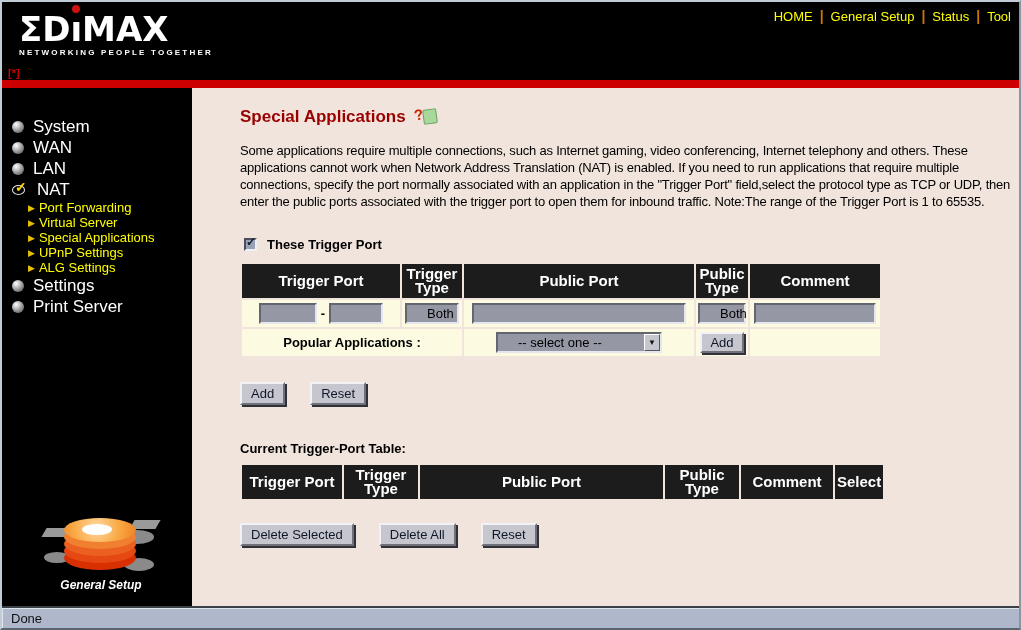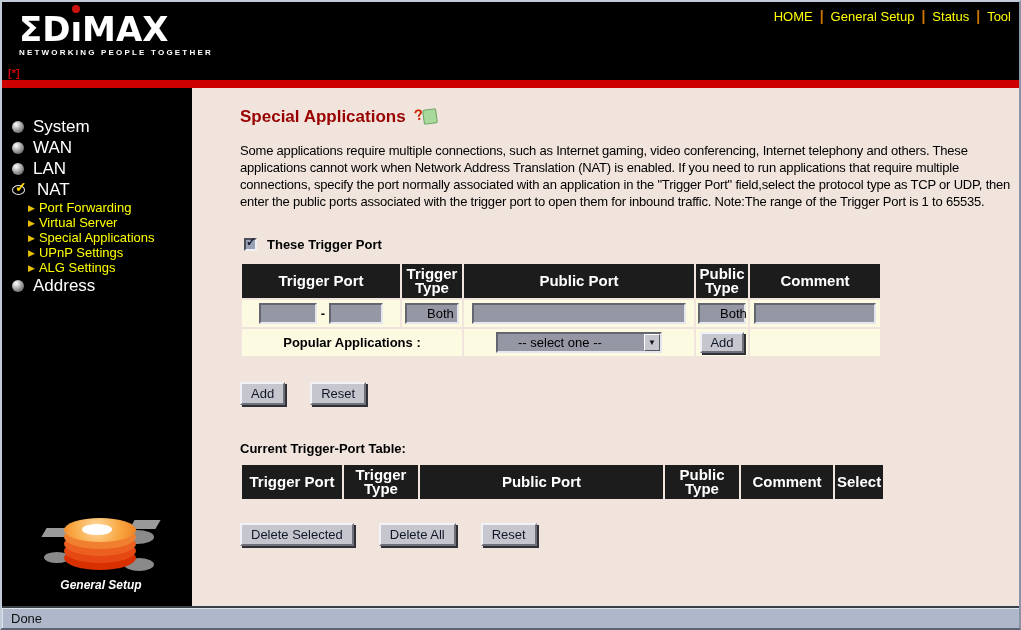--- a/index.html
+++ b/index.html
@@ -153,21 +153,25 @@
       <div class="nav-sub">
         <span class="tri">▶</span>
         <span>UPnP Settings</span>
       </div>
       <div class="nav-sub">
         <span class="tri">▶</span>
         <span>ALG Settings</span>
       </div>
       <div class="nav-main">
         <span class="bullet"></span>
-        <span>Address</span>
+        <span>Settings</span>
+      </div>
+      <div class="nav-main">
+        <span class="bullet"></span>
+        <span>Print Server</span>
       </div>
 
       <div class="gs-logo">
         <div class="discs">
           <div class="blob" style="left:84px; top:12px; width:34px; height:14px;"></div>
           <div class="blob" style="left:88px; top:40px; width:30px; height:13px;"></div>
           <div class="blob" style="left:8px; top:34px; width:26px; height:11px;"></div>
           <div class="wing" style="left:8px; top:10px;"></div>
           <div class="wing" style="left:96px; top:2px;"></div>
           <div class="disc" style="top:28px; background:#d83000;"></div>

